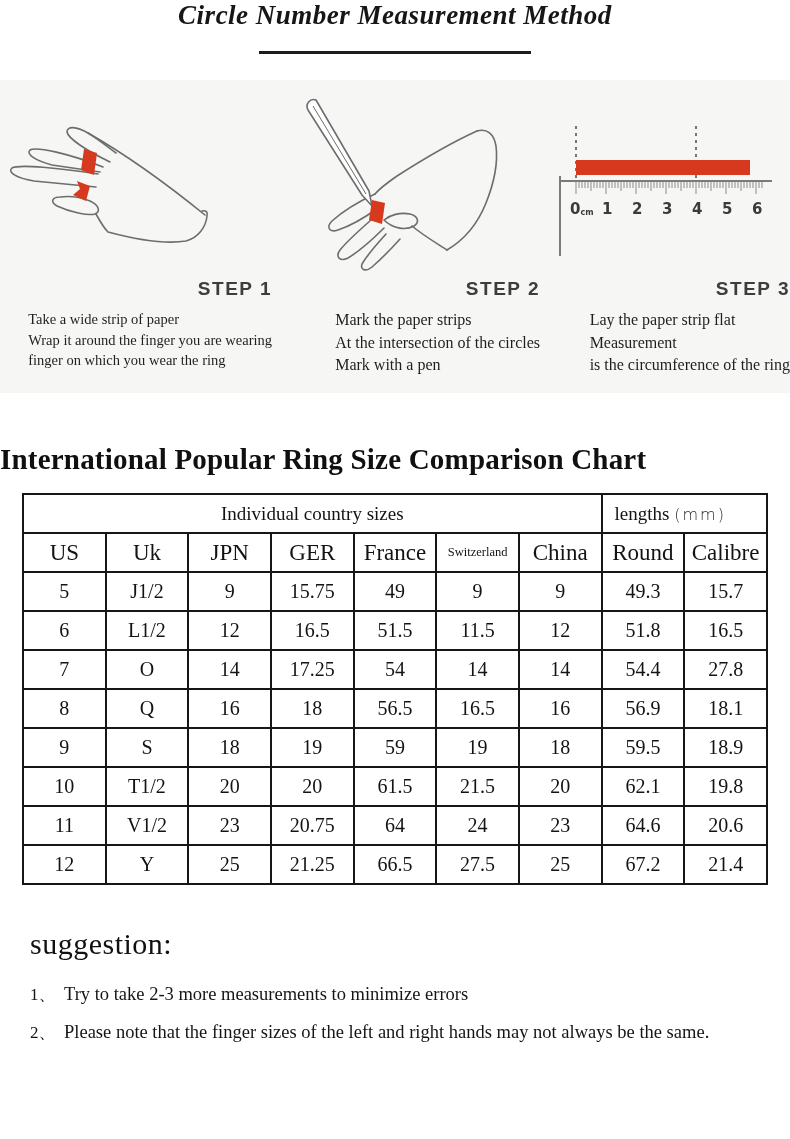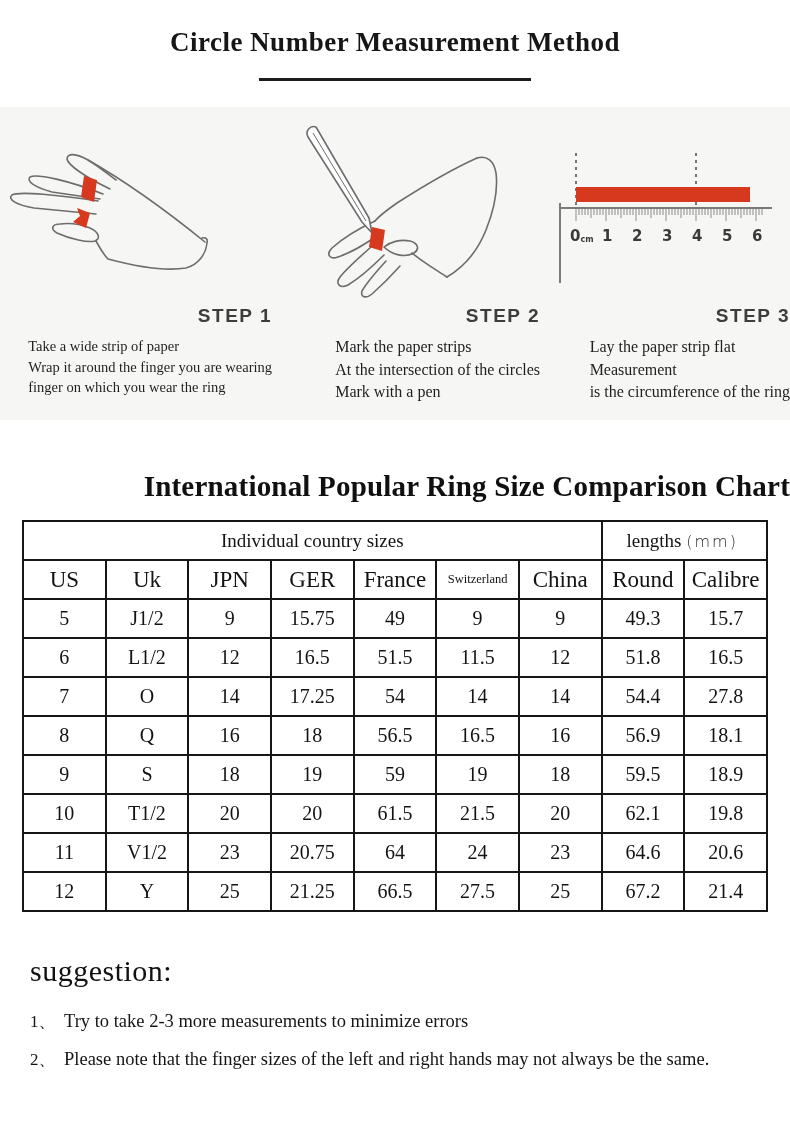--- a/index.html
+++ b/index.html
@@ -3,45 +3,45 @@
 <meta charset="utf-8">
 <style>
   * { margin:0; padding:0; box-sizing:border-box; }
   html,body { background:#ffffff; }
   body {
     width:790px; height:1139px; margin:0 auto;
     font-family:"Liberation Serif", serif;
     color:#1d1d1d; overflow:hidden; position:relative;
   }
   
-  .hdr { padding-top:27px; text-align:center; }
+  .hdr { text-align:center;font-style:italic; }
   .hdr h1 { font-size:27px; font-weight:600; letter-spacing:.5px; color:#161616; }
   .title-underline { width:272px; height:3px; background:#1c1c1c; margin:20px auto 0; }
   
   .steps { margin-top:26px; background:#f6f6f5; padding:8px 0 16px;
            display:grid; grid-template-columns:272px 268px 250px; }
   .step-col { display:flex; flex-direction:column;align-items:flex-end; }
   .step-fig { height:184px; width:100%; }
   .step-fig svg { width:100%; height:100%; display:block; }
   .step-label { text-align:center; margin:6px 0 9px;
     font-family:"Liberation Sans", sans-serif; font-size:19px; font-weight:600;
     letter-spacing:1.5px; color:#3d3d3d; }
   .step-lines p { line-height:1.42; color:#1f1f1f; }
   .c1 .step-lines { padding-left:6px; font-size:14.5px; }
   .c2 .step-lines { padding-left:32px; font-size:16px; }
   .c3 .step-lines { padding-left:10px; font-size:16px; }
   
-  .chart-title { margin-top:50px; text-align:right; font-size:29px;
+  .chart-title { margin-top:50px; text-align:left; font-size:29px;
     font-weight:600; letter-spacing:.2px; color:#101010; }
   .tbl-wrap { width:746px; margin:17px auto 0; }
   table { width:100%; border-collapse:collapse; table-layout:fixed; }
   th, td { border:2px solid #161616; height:39px; text-align:center;
     font-weight:normal; font-size:20px; color:#131313; vertical-align:middle; }
   tr.group-row th { font-size:19px; }
-  th.lengths-cell { text-align:left; padding-left:24px; font-size:19px; }
+  th.lengths-cell { text-align:left; padding-left:12px; font-size:19px; }
   .mm-unit { font-family:"DejaVu Sans", sans-serif; font-size:16px;
     letter-spacing:2px; color:#2a2a2a; font-weight:300; }
   tr.cols-row th { font-size:23px; }
   tr.cols-row th.th-small { font-size:12.5px; }
   
   .sugg { margin:42px 0 0 30px; }
   .sugg h2 { font-size:30px; font-weight:normal; color:#111; letter-spacing:.5px; }
   .sugg-items { margin-top:22px; }
   .sugg-item { display:flex; align-items:baseline; margin-bottom:15px;
     font-size:18.5px; color:#151515; }

